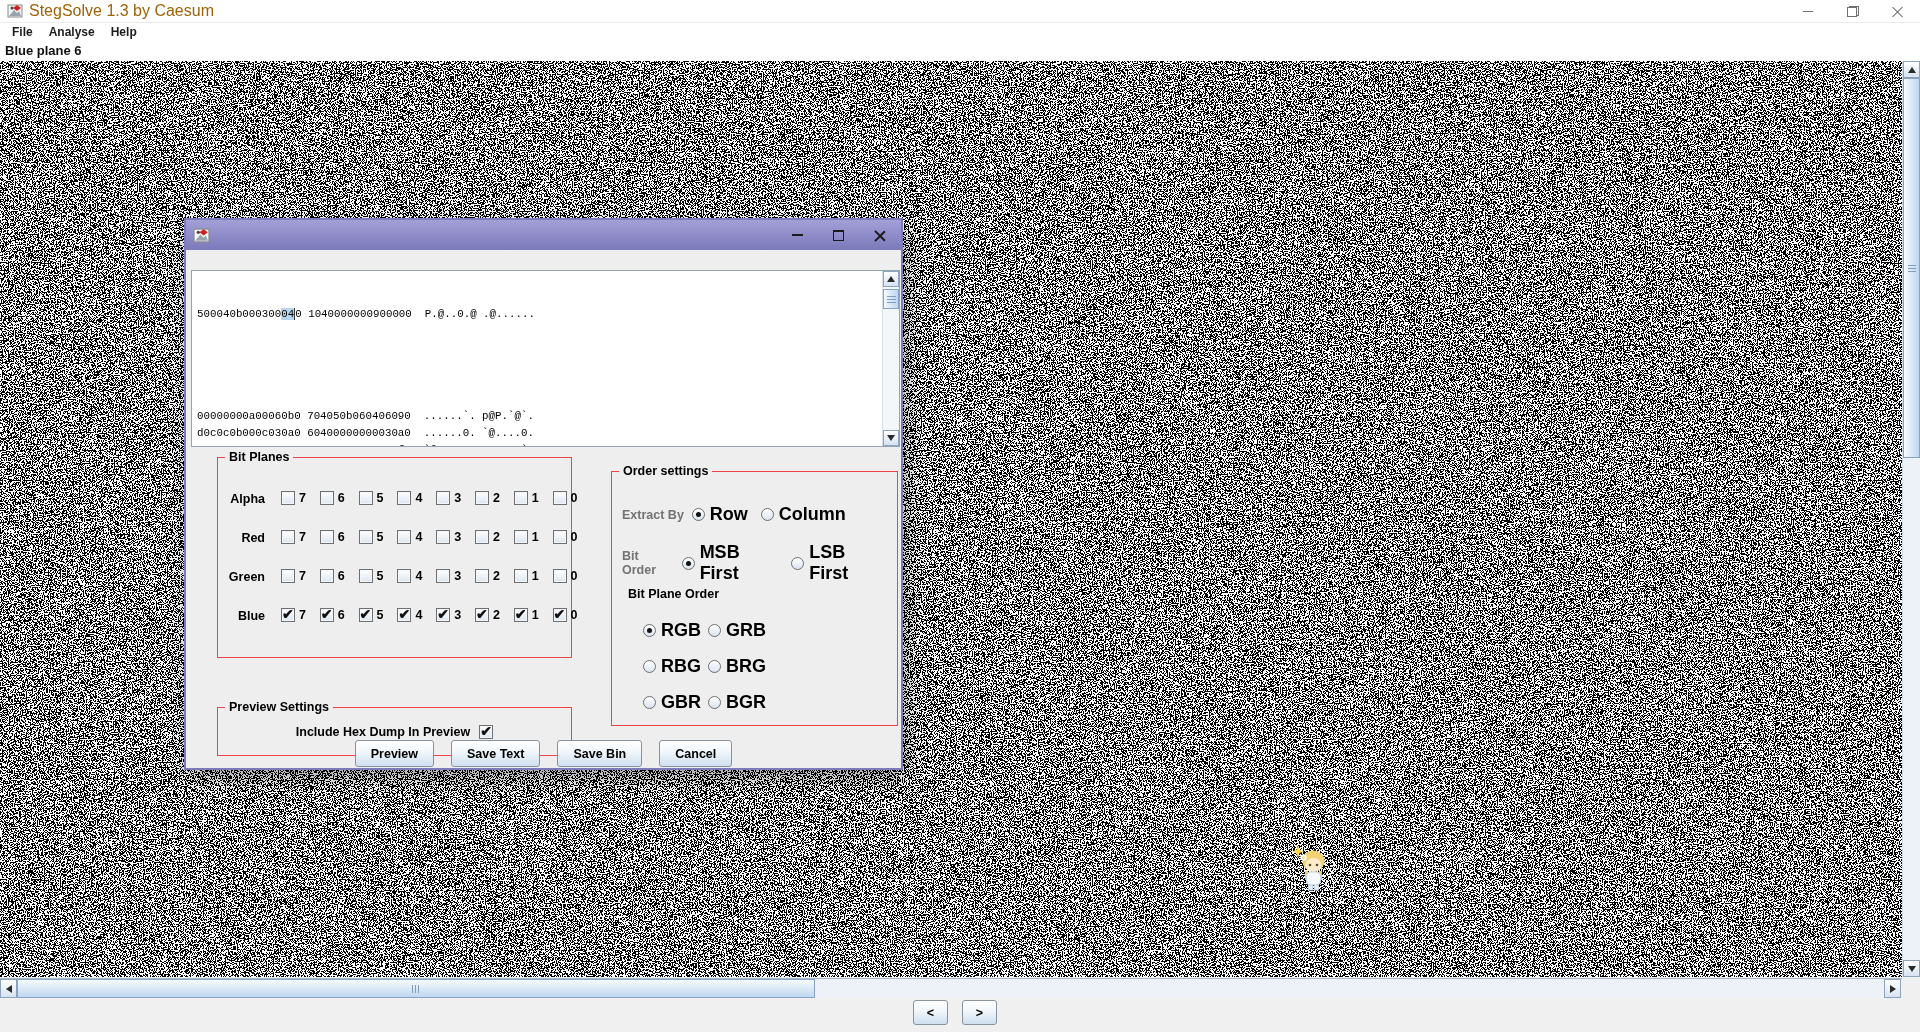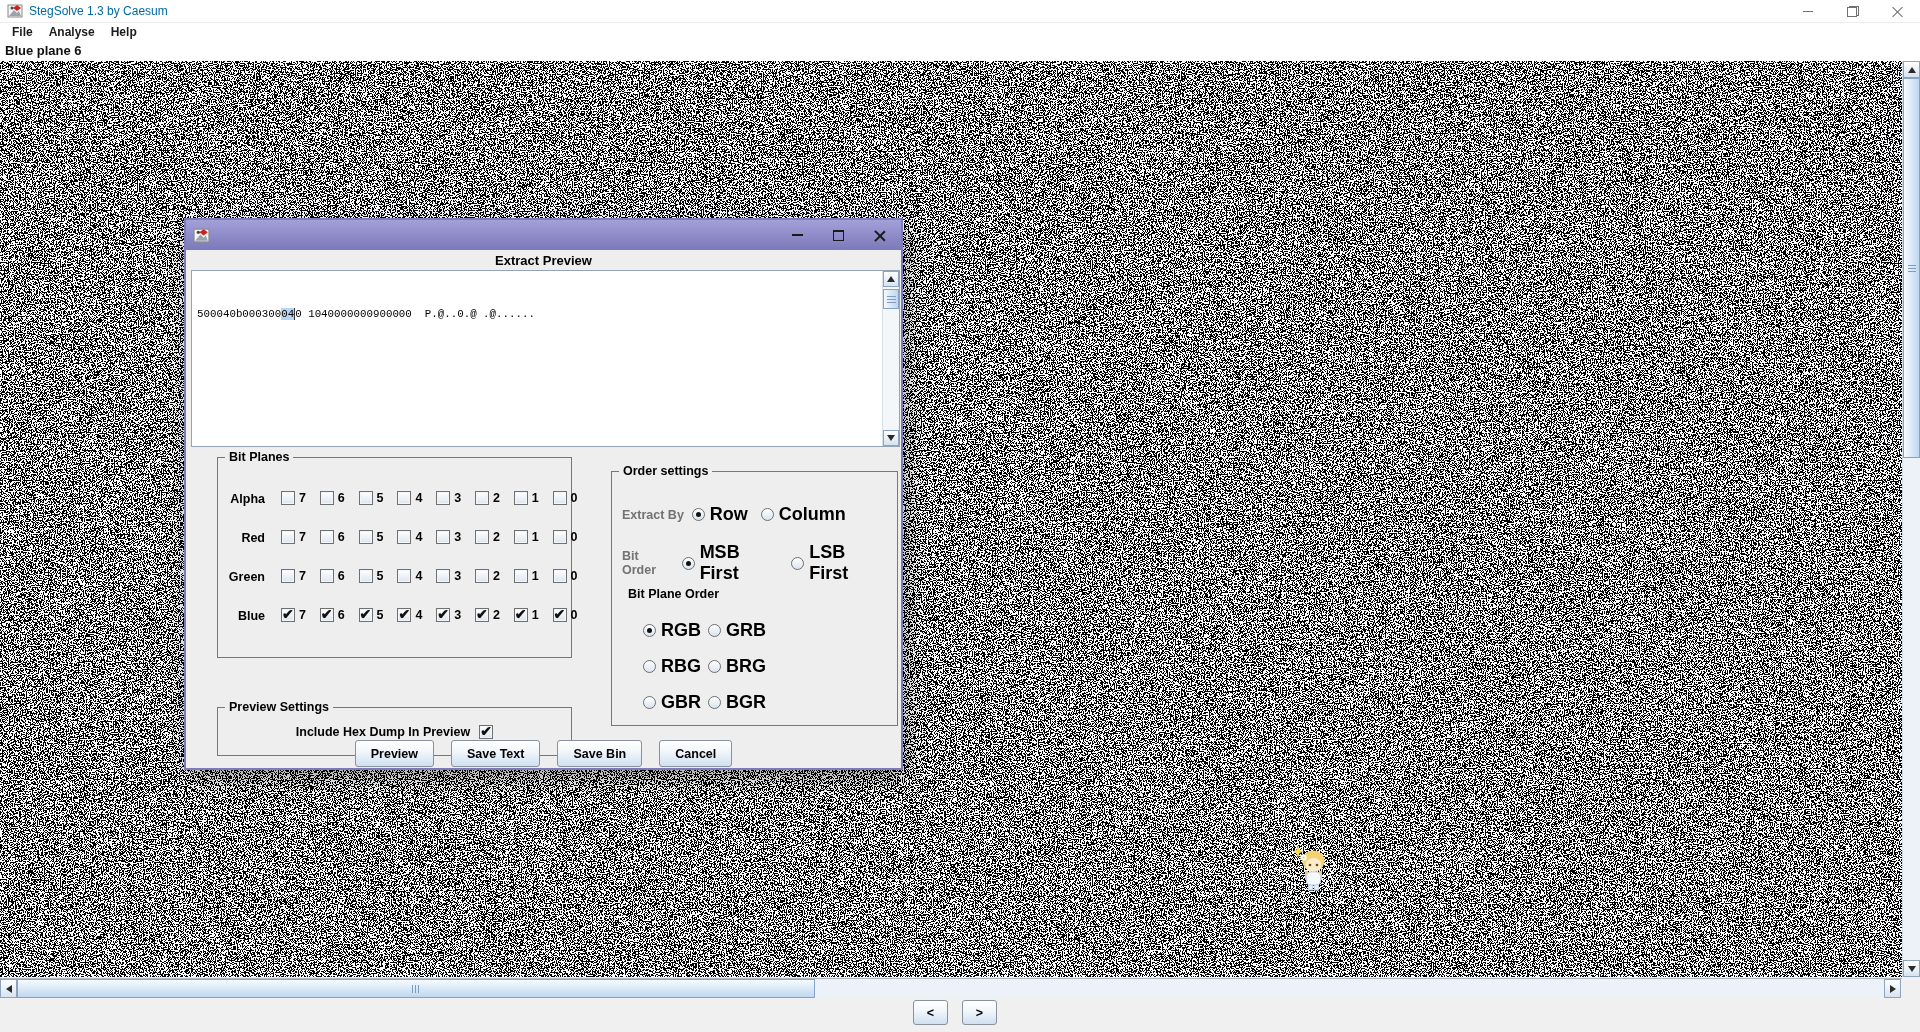--- a/index.html
+++ b/index.html
@@ -3,21 +3,21 @@
 <meta charset="utf-8">
 <style>
   * { margin:0; padding:0; box-sizing:border-box; }
   html,body { width:1920px; height:1032px; overflow:hidden; }
   body { position:relative; font-family:"Liberation Sans",sans-serif; background:#f0f0f0; }
 
   
   #titlebar { position:absolute; left:0; top:0; width:1920px; height:23px; background:#fff;
               border-bottom:1px solid #ececec; display:flex; align-items:center; }
   #app-icon { margin:0 6px 0 7px; width:16px; height:16px; flex:none; }
-  #win-title { font-size:12px; color:#0369a1; }
+  #win-title { font-size:16px; color:#a16207; }
   #win-controls { position:absolute; right:0; top:0; height:23px; display:flex; }
   .wbtn { width:45px; height:23px; display:flex; align-items:center; justify-content:center; }
   .g-min { width:10px; height:1px; background:#707070; }
   .g-restore { position:relative; width:12px; height:11px; }
   .g-restore::before { content:""; position:absolute; right:0; top:0; width:8px; height:8px; border:1px solid #707070; }
   .g-restore::after  { content:""; position:absolute; left:0; bottom:0; width:8px; height:8px; border:1px solid #707070; background:#fff; }
   .g-close { position:relative; width:11px; height:11px; }
   .g-close::before,.g-close::after { content:""; position:absolute; left:5px; top:-1px; width:1px; height:14px; background:#707070; }
   .g-close::before { transform:rotate(45deg); }
   .g-close::after  { transform:rotate(-45deg); }
@@ -237,25 +237,27 @@
       <polygon points="2,13 7,7 10,10 12,8 14,13" fill="#9aa4ad"></polygon>
       <polygon points="10,2 14,5 10,8 6,5" fill="#cc2222"></polygon>
       <circle cx="5" cy="5" r="1.5" fill="#444"></circle>
     </svg>
     <div class="dctrls">
       <span class="d-min"></span>
       <span class="d-max"></span>
       <span class="d-close"></span>
     </div>
   </div>
-  <div class="dheader">Extract Preview</div>
 
   <div class="hexwrap">
     <div class="hexlines">
       <div class="hexline"><span>500040b000300</span><span class="sel">04</span><span>0 1040000000900000  P.@..0.@ .@......</span></div>
+      <div>
+        
+      <div class="hexline">00000000a00060b0 704050b060406090  ......`. p@P.`@`.</div><div class="hexline">d0c0c0b000c030a0 60400000000030a0  ......0. `@....0.</div><div class="hexline">6040000000700000 00000000708060f0  `@...p.. ....p.`.</div></div>
     </div>
     <div class="tascroll">
       <div id="ta-up" class="sb-btn">
           <span class="tri-up"></span>
         </div>
       <div id="ta-thumb"></div>
       <div id="ta-down" class="sb-btn">
           <span class="tri-down"></span>
         </div>
     </div>

